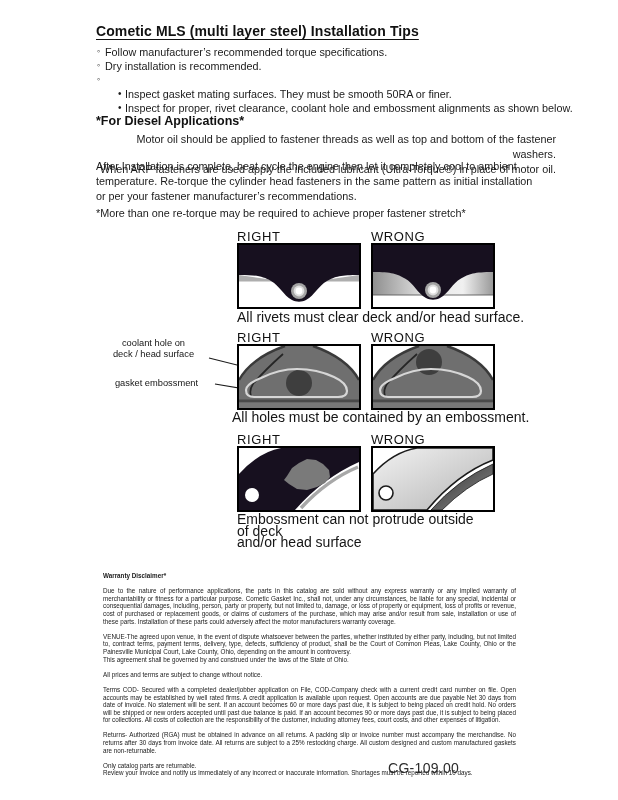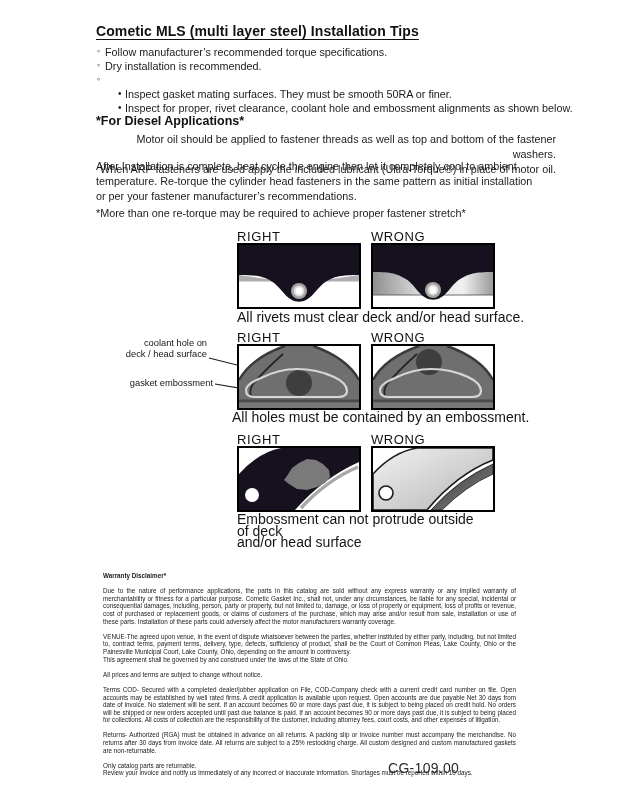--- a/index.html
+++ b/index.html
@@ -20,21 +20,21 @@
   .diesel-heading{left:96px;top:114px;font-size:12.5px;font-weight:bold;color:#111;}
   .para{left:96px;width:460px;font-size:10.8px;line-height:15px;white-space:pre-line;}
   .p1{top:132px;text-align:right;}
   .p2{top:159px;}
   .p3{top:206px;}
 
   .dg-head{width:124px;text-align:left;font-size:13px;letter-spacing:.6px;color:#111;}
   .dg-box{width:124px;height:66px;display:block;}
   .dg-caption{font-size:14px;color:#151515;white-space:pre-line;line-height:11.5px;}
 
-  .callout{font-size:9.3px;line-height:10.8px;text-align:right;white-space:pre-line;color:#151515;}
+  .callout{font-size:9.3px;line-height:10.8px;text-align:center;white-space:pre-line;color:#151515;}
   .co1{left:100px;width:107px;top:338px;}
   .co2{left:100px;width:113px;top:378px;}
 
   .legal{left:103px;top:572px;width:413px;font-size:6.3px;line-height:7.6px;
          text-align:justify;color:#1a1a1a;}
   .legal .lh{font-weight:bold;margin-bottom:7.6px;text-align:left;}
   .legal p{margin:0;}
   .legal p.gap{margin-bottom:7.6px;}
 
   .docnum{left:388px;top:760px;font-size:14px;letter-spacing:.3px;color:#2b2b2b;}

